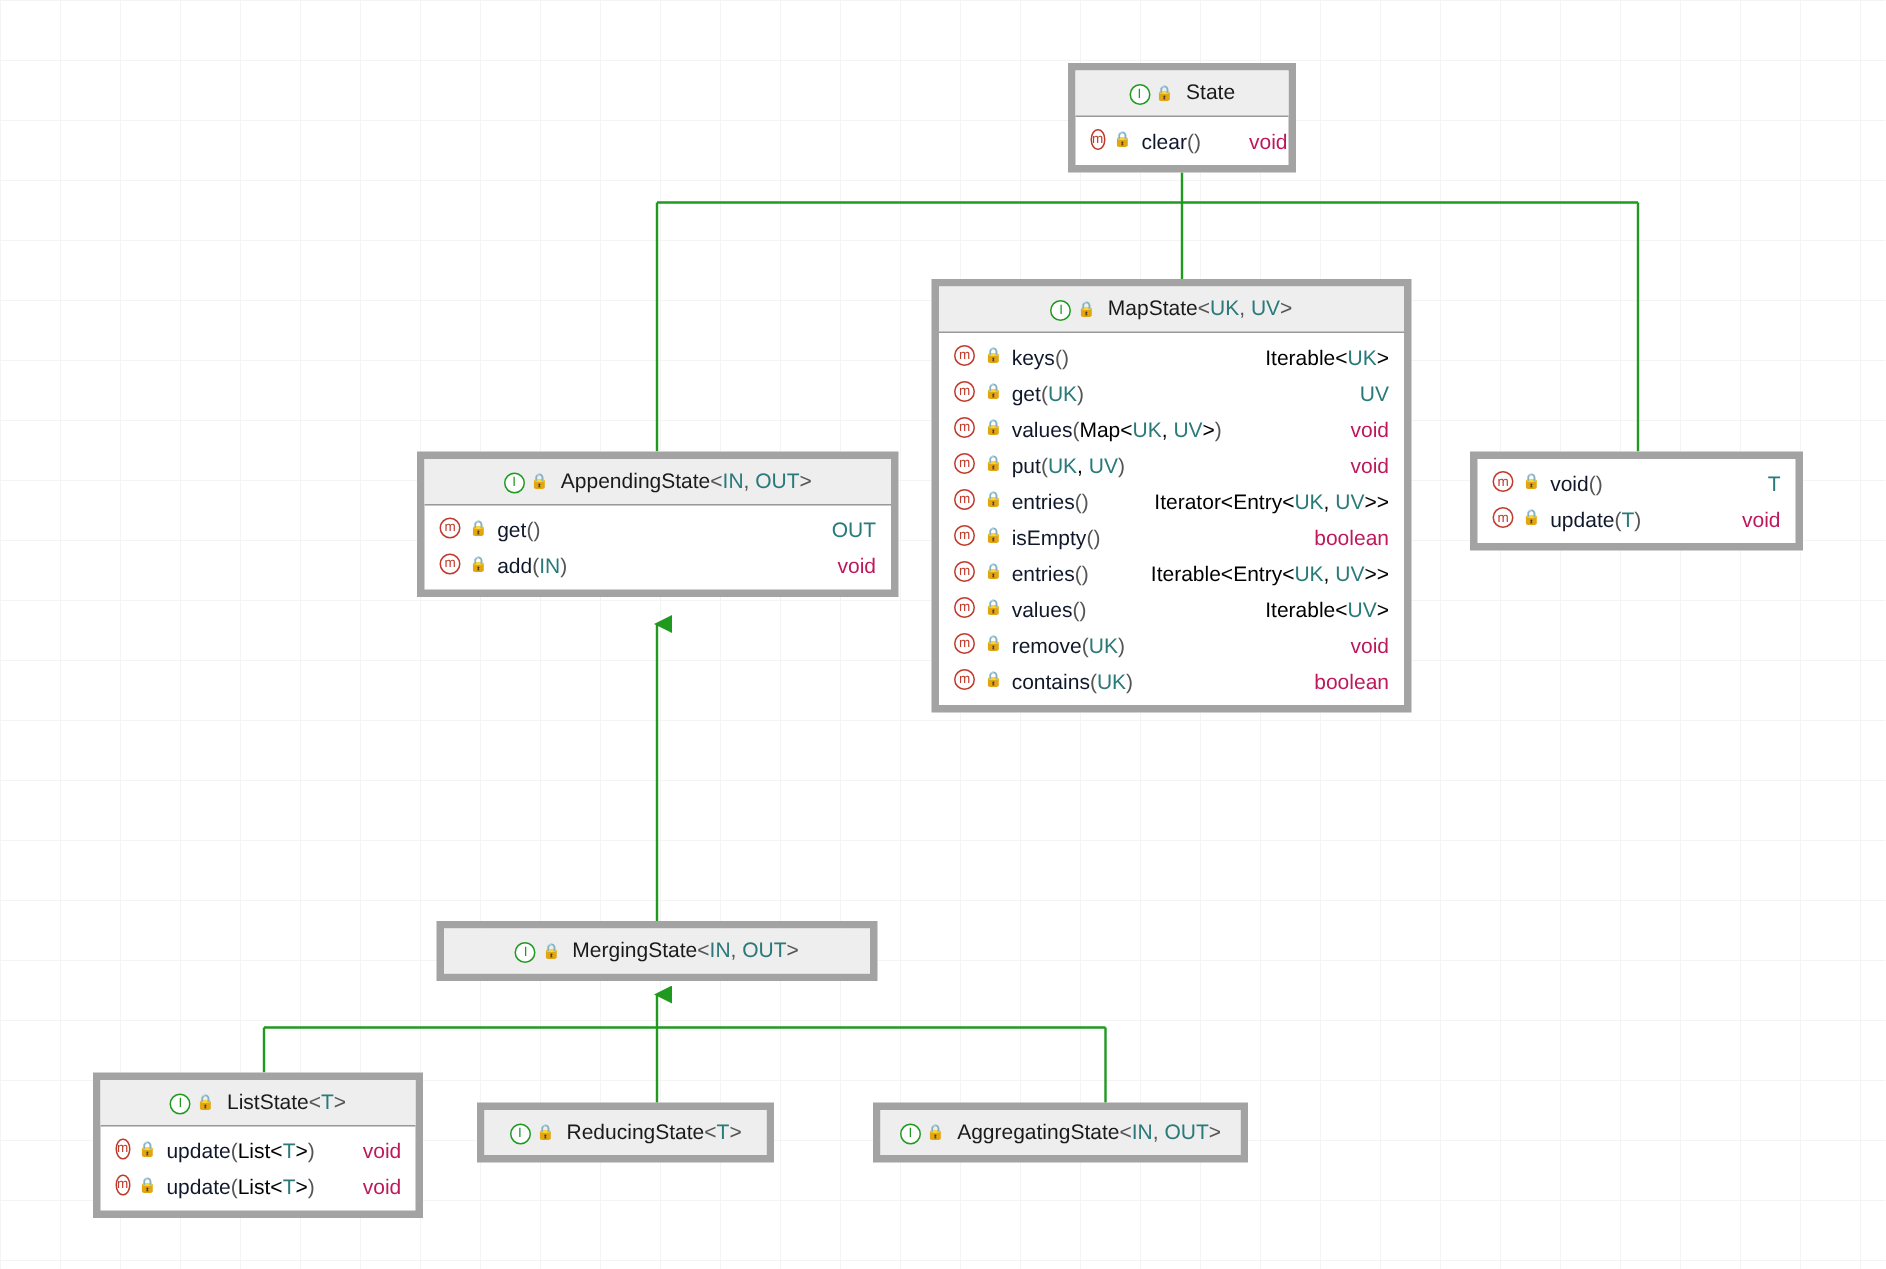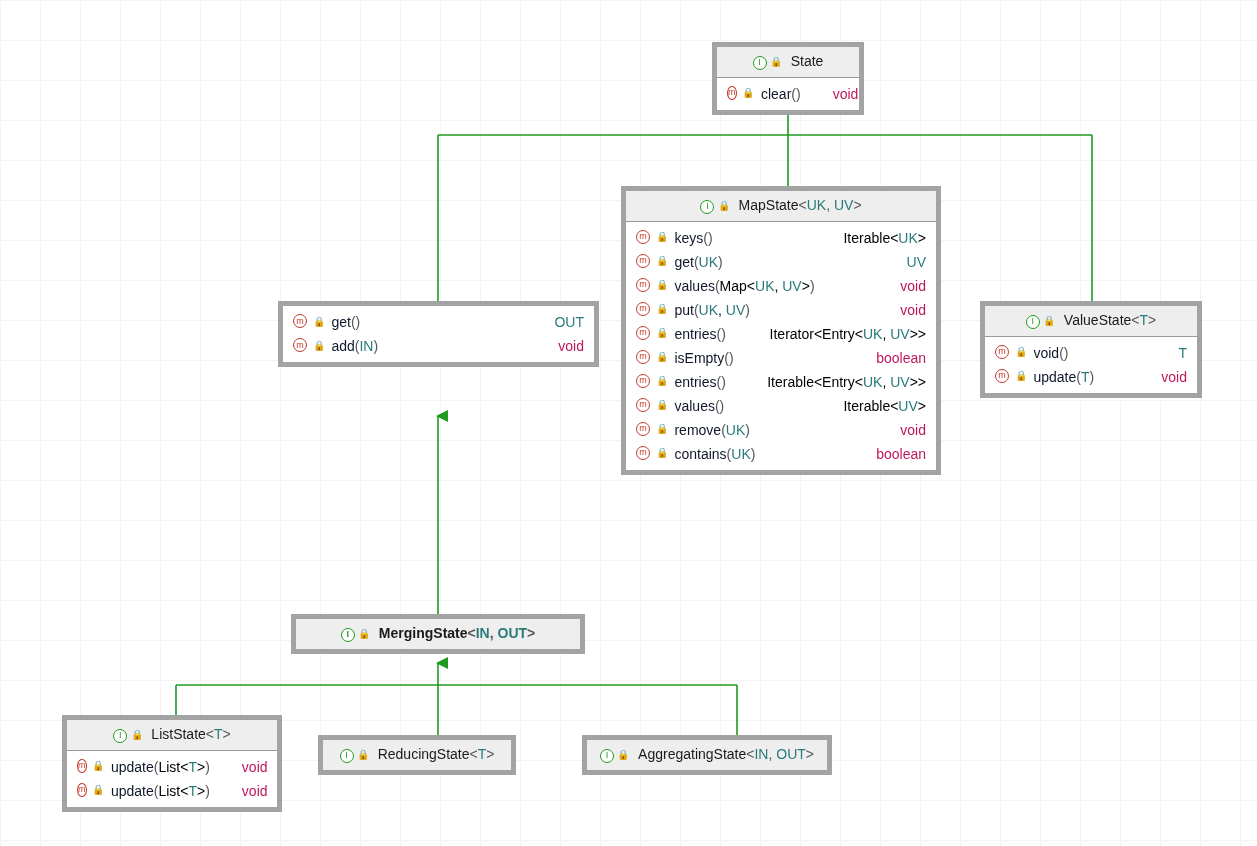--- a/index.html
+++ b/index.html
@@ -125,20 +125,25 @@
         <span class="icon icon-method">m</span>
         <span class="lock">🔒</span>
         <span class="sig"><span class="method">clear</span><span class="paren">(</span><span class="paren">)</span></span>
         <span class="gap" style="min-width:20px"></span>
         <span class="ret"><span class="ret-type">void</span></span>
       </div>
     </div>
 </div>
 
 <div class="class-box" style="left:278px; top:301px; width:321px;">
+  <div class="class-header">
+    <span class="icon icon-interface">I</span>
+    <span class="lock">🔒</span>
+    &nbsp;<span class="name" id="hdr-appending">AppendingState<span class="angle">&lt;</span><span class="type">IN</span><span class="comma">, </span><span class="type">OUT</span><span class="angle">&gt;</span></span>
+  </div>
   <div class="class-body" id="body-appending">
       <div class="row">
         <span class="icon icon-method">m</span>
         <span class="lock">🔒</span>
         <span class="sig"><span class="method">get</span><span class="paren">(</span><span class="paren">)</span></span>
         <span class="gap" style="min-width:20px"></span>
         <span class="ret"><span class="type">OUT</span></span>
       </div>
       <div class="row">
         <span class="icon icon-method">m</span>
@@ -224,44 +229,39 @@
         <span class="icon icon-method">m</span>
         <span class="lock">🔒</span>
         <span class="sig"><span class="method">contains</span><span class="paren">(</span><span class="type">UK</span><span class="paren">)</span></span>
         <span class="gap" style="min-width:20px"></span>
         <span class="ret"><span class="ret-type">boolean</span></span>
       </div>
     </div>
 </div>
 
 <div class="class-box" style="left:980px; top:301px; width:222px;">
-  <div class="class-header">
-    <span class="icon icon-interface">I</span>
-    <span class="lock">🔒</span>
-    &nbsp;<span class="name" id="hdr-valuestate">ValueState<span class="angle">&lt;</span><span class="type">T</span><span class="angle">&gt;</span></span>
-  </div>
   <div class="class-body" id="body-valuestate">
       <div class="row">
         <span class="icon icon-method">m</span>
         <span class="lock">🔒</span>
         <span class="sig"><span class="method">void</span><span class="paren">(</span><span class="paren">)</span></span>
         <span class="gap" style="min-width:20px"></span>
         <span class="ret"><span class="type">T</span></span>
       </div>
       <div class="row">
         <span class="icon icon-method">m</span>
         <span class="lock">🔒</span>
         <span class="sig"><span class="method">update</span><span class="paren">(</span><span class="type">T</span><span class="paren">)</span></span>
         <span class="gap" style="min-width:20px"></span>
         <span class="ret"><span class="ret-type">void</span></span>
       </div>
     </div>
 </div>
 
-<div class="class-box" style="left:291px; top:614px; width:294px;font-weight:bold;">
+<div class="class-box" style="left:291px; top:614px; width:294px;">
   <div class="class-header nobody">
     <span class="icon icon-interface">I</span>
     <span class="lock">🔒</span>
     &nbsp;<span class="name" id="hdr-merging">MergingState<span class="angle">&lt;</span><span class="type">IN</span><span class="comma">, </span><span class="type">OUT</span><span class="angle">&gt;</span></span>
   </div>
 </div>
 
 <div class="class-box" style="left:62px; top:715px; width:220px;">
   <div class="class-header">
     <span class="icon icon-interface">I</span>

